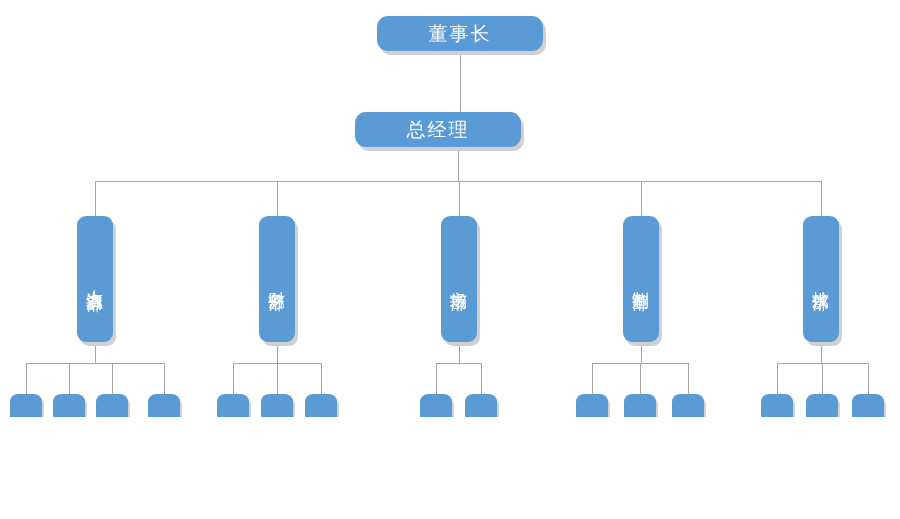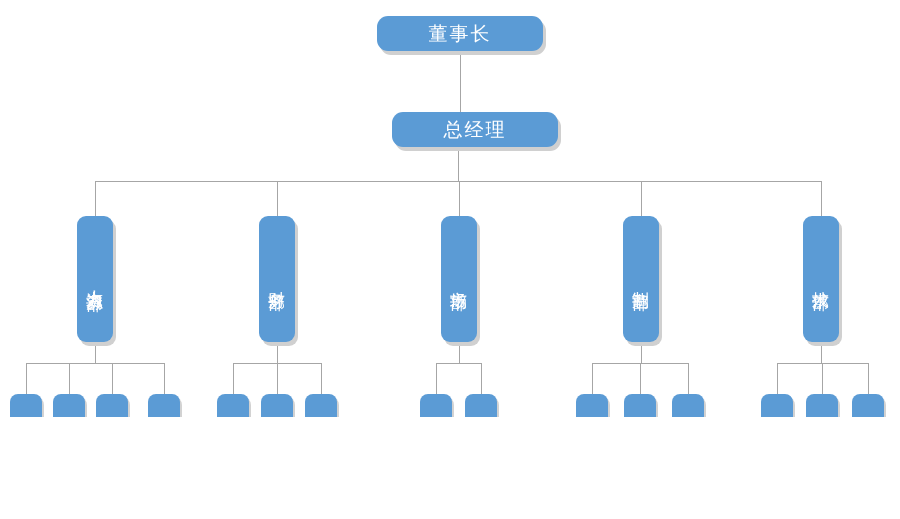--- a/index.html
+++ b/index.html
@@ -109,21 +109,21 @@
       <div class="conn v" style="left: 821px; top: 346px; height: 17px;"></div>
       <div class="conn h" style="left: 777px; top: 363px; width: 91px;"></div>
       <div class="conn v" style="left: 777px; top: 363px; height: 31px;"></div>
       <div class="conn v" style="left: 822px; top: 363px; height: 31px;"></div>
       <div class="conn v" style="left: 868px; top: 363px; height: 31px;"></div>
     </div>
   <div id="nodes">
       <div class="node horiz" style="left: 377px; top: 16px; width: 166px; height: 35px;">
         <span class="label">董事长</span>
       </div>
-      <div class="node horiz" style="left: 392px; top: 112px; width: 166px; height: 35px;">
+      <div class="node horiz" style="left: 355px; top: 112px; width: 166px; height: 35px;">
         <span class="label">总经理</span>
       </div>
       <div class="node vert dept" style="left: 77px; top: 216px; width: 36px; height: 126px;">
         <span class="label">人力资源部</span>
       </div>
       <div class="node vert dept" style="left: 259px; top: 216px; width: 36px; height: 126px;">
         <span class="label">财务部</span>
       </div>
       <div class="node vert dept" style="left: 441px; top: 216px; width: 36px; height: 126px;">
         <span class="label">市场部</span>

